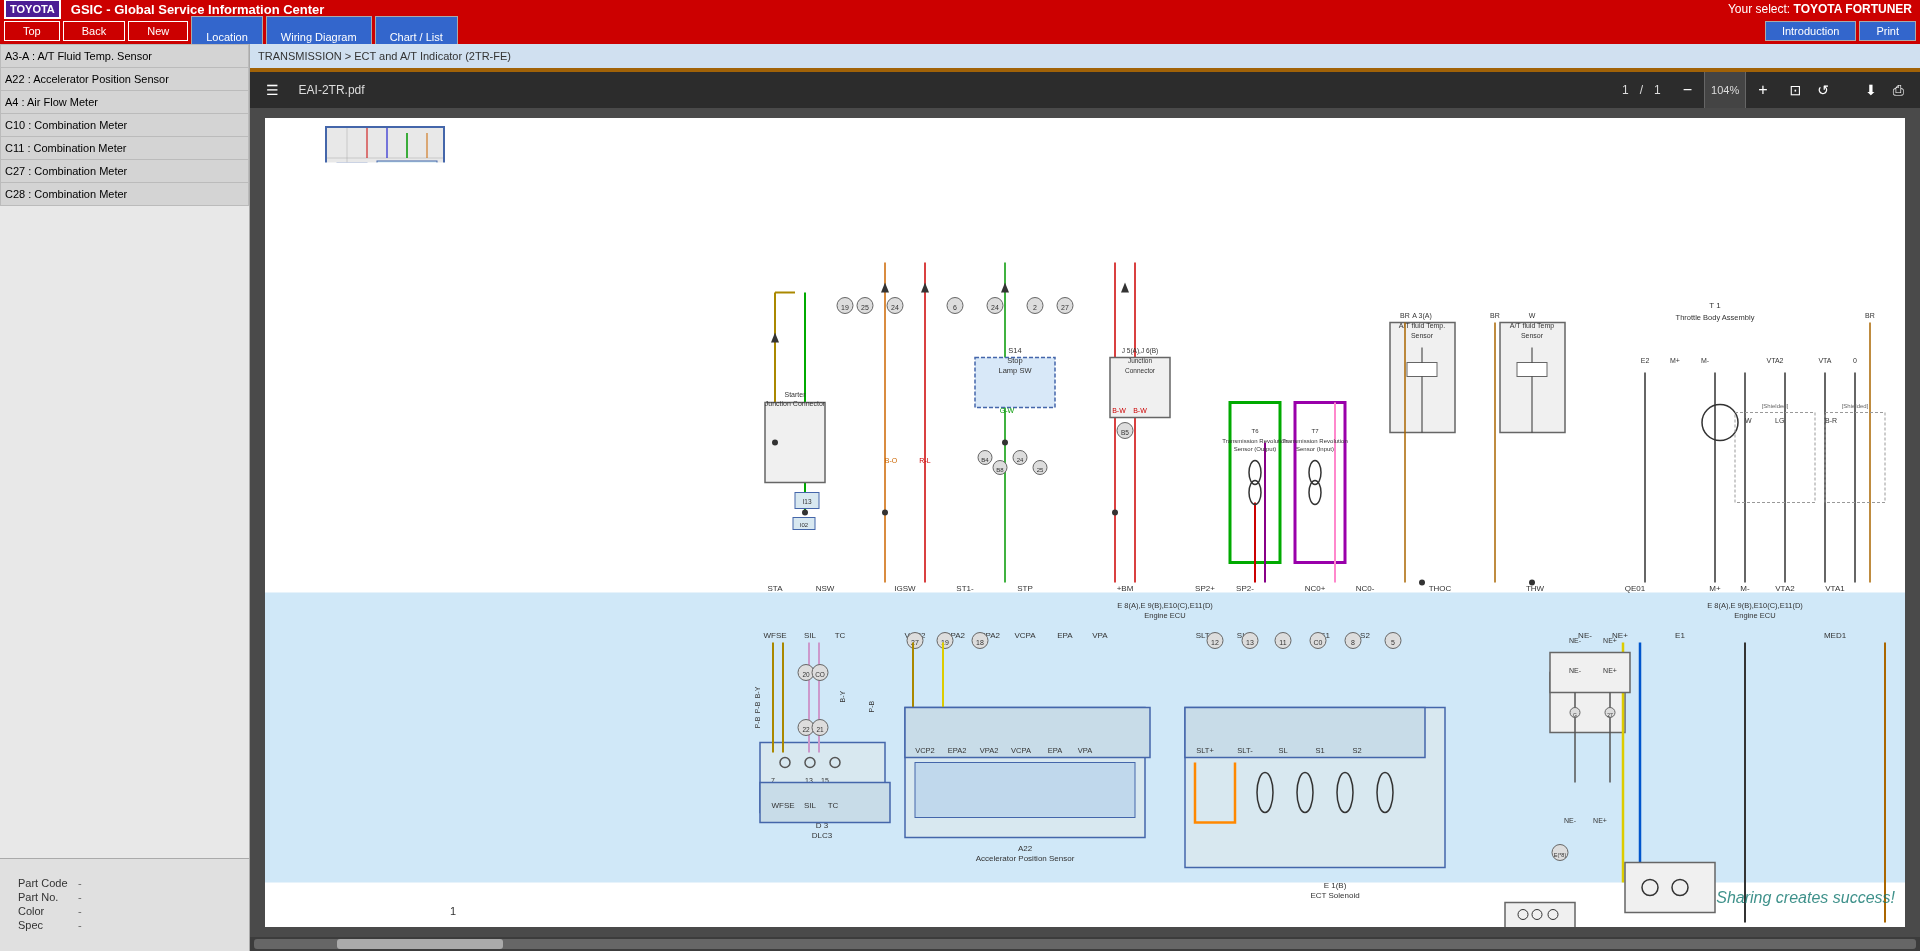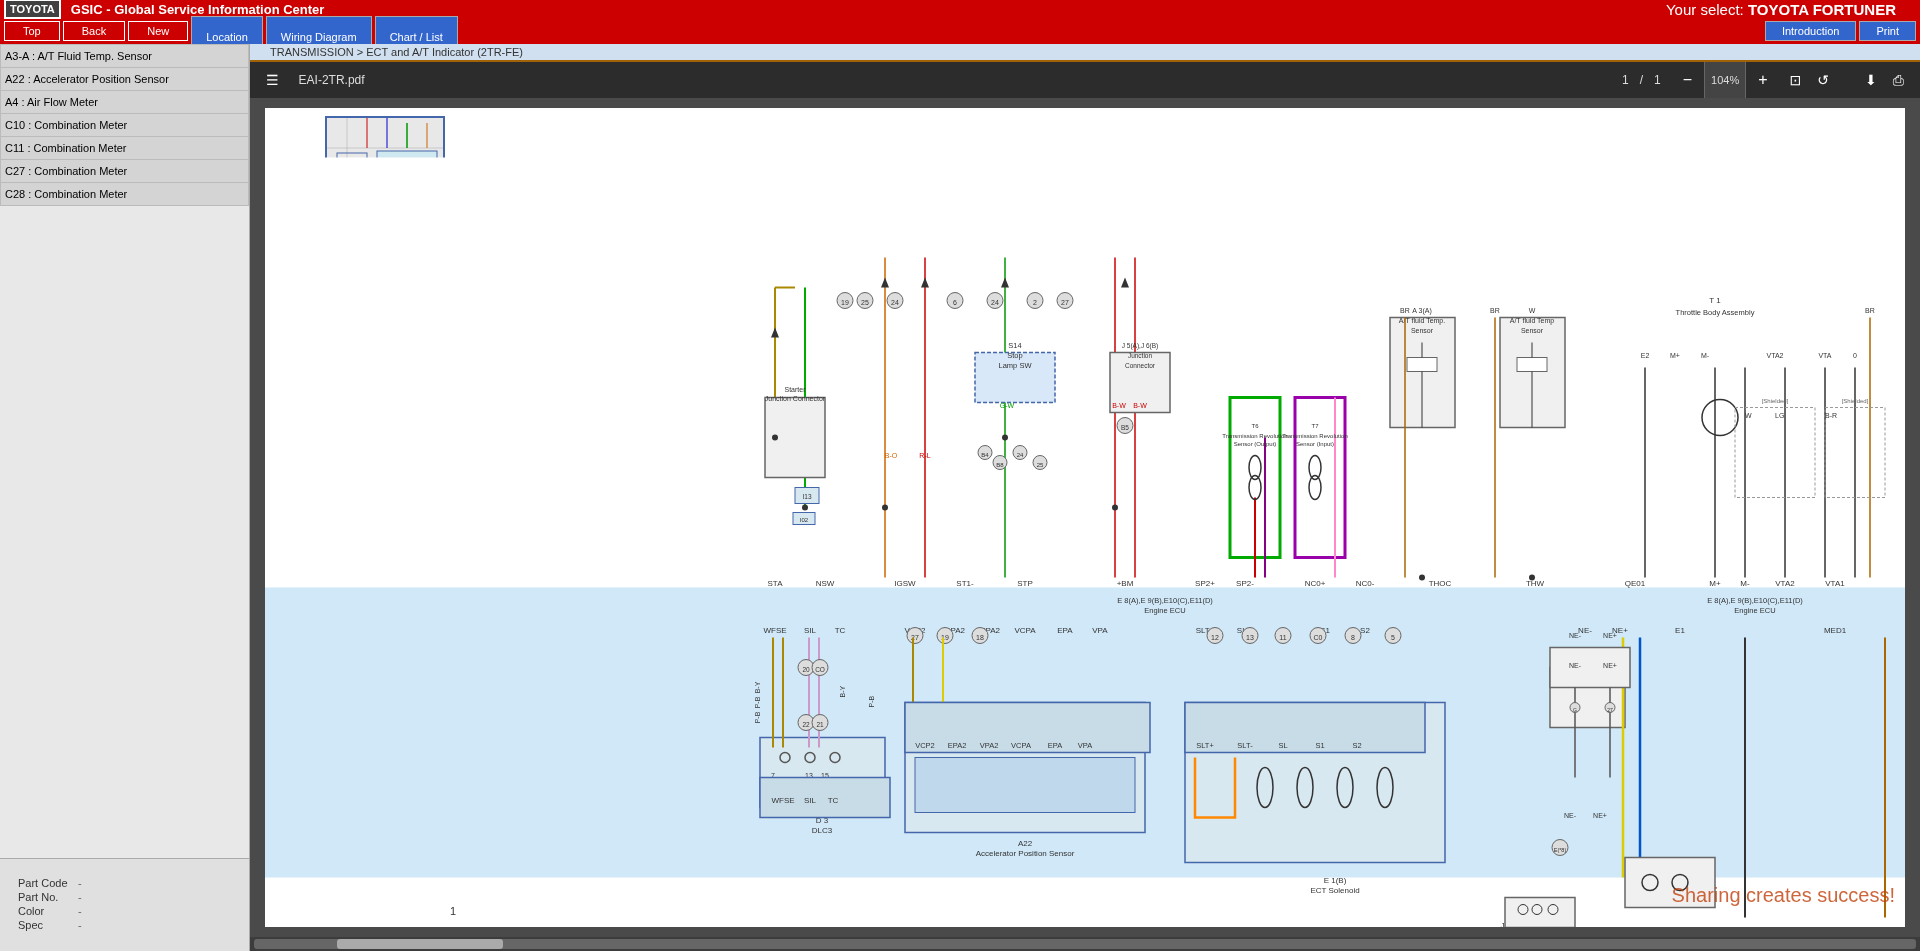--- a/index.html
+++ b/index.html
@@ -9,31 +9,31 @@
     #top-bar {
       display: flex;
       align-items: center;
       background: #cc0000;
       height: 18px;
       padding: 0 4px;
       justify-content: space-between;
     }
     #top-bar-left { display: flex; align-items: center; gap: 2px; }
     .toyota-logo {
-      background: #404040;
+      background: #4c1d95;
       color: white;
       font-weight: bold;
       font-size: 11px;
       border: 2px solid white;
       padding: 8px 4px;
       height: 16px;
       display: flex; align-items: center;
     }
     .gsic-title { color: white; font-weight: bold; font-size: 13px; margin-left: 8px; }
-    #top-bar-right { color: white; font-size: 15px; margin-right: 20px; }
+    #top-bar-right { color: white; font-size: 12px; margin-right: 4px; }
 
     
     #nav-bar {
       display: flex;
       align-items: center;
       background: #cc0000;
       height: 26px;
       padding: 0 4px;
       justify-content: space-between;
     }
@@ -118,25 +118,25 @@
       flex: 1;
       display: flex;
       flex-direction: column;
       background: #f0f0f0;
       overflow: hidden;
     }
 
     
     #breadcrumb {
       background: #d0e0f0;
-      border-bottom: 2px solid #a16207;
-      padding: 4px 20px;
+      border-bottom: 4px solid #a16207;
+      padding: 4px 8px;
       font-size: 11px;
       color: #333;
-      height: 18px;
+      height: 28px;
       display: flex;
       align-items: center;
     }
 
     
     #pdf-viewer {
       flex: 1;
       display: flex;
       flex-direction: column;
       background: #3c3c3c;
@@ -207,22 +207,23 @@
       height: 10px;
       background: #aaa;
       border-radius: 3px;
     }
 
     
     #watermark {
       position: absolute;
       bottom: 20px;
       right: 10px;
-      color: #c2410c;
-      font-size: 20px;
+      color: #0f766e;
+      font-size: 16px;
+      font-style: italic;
       opacity: 0.8;
       z-index: 10;
     }
 
     
     #diagram-svg {
       width: 100%;
       height: 100%;
       position: absolute;
       top: 0;

